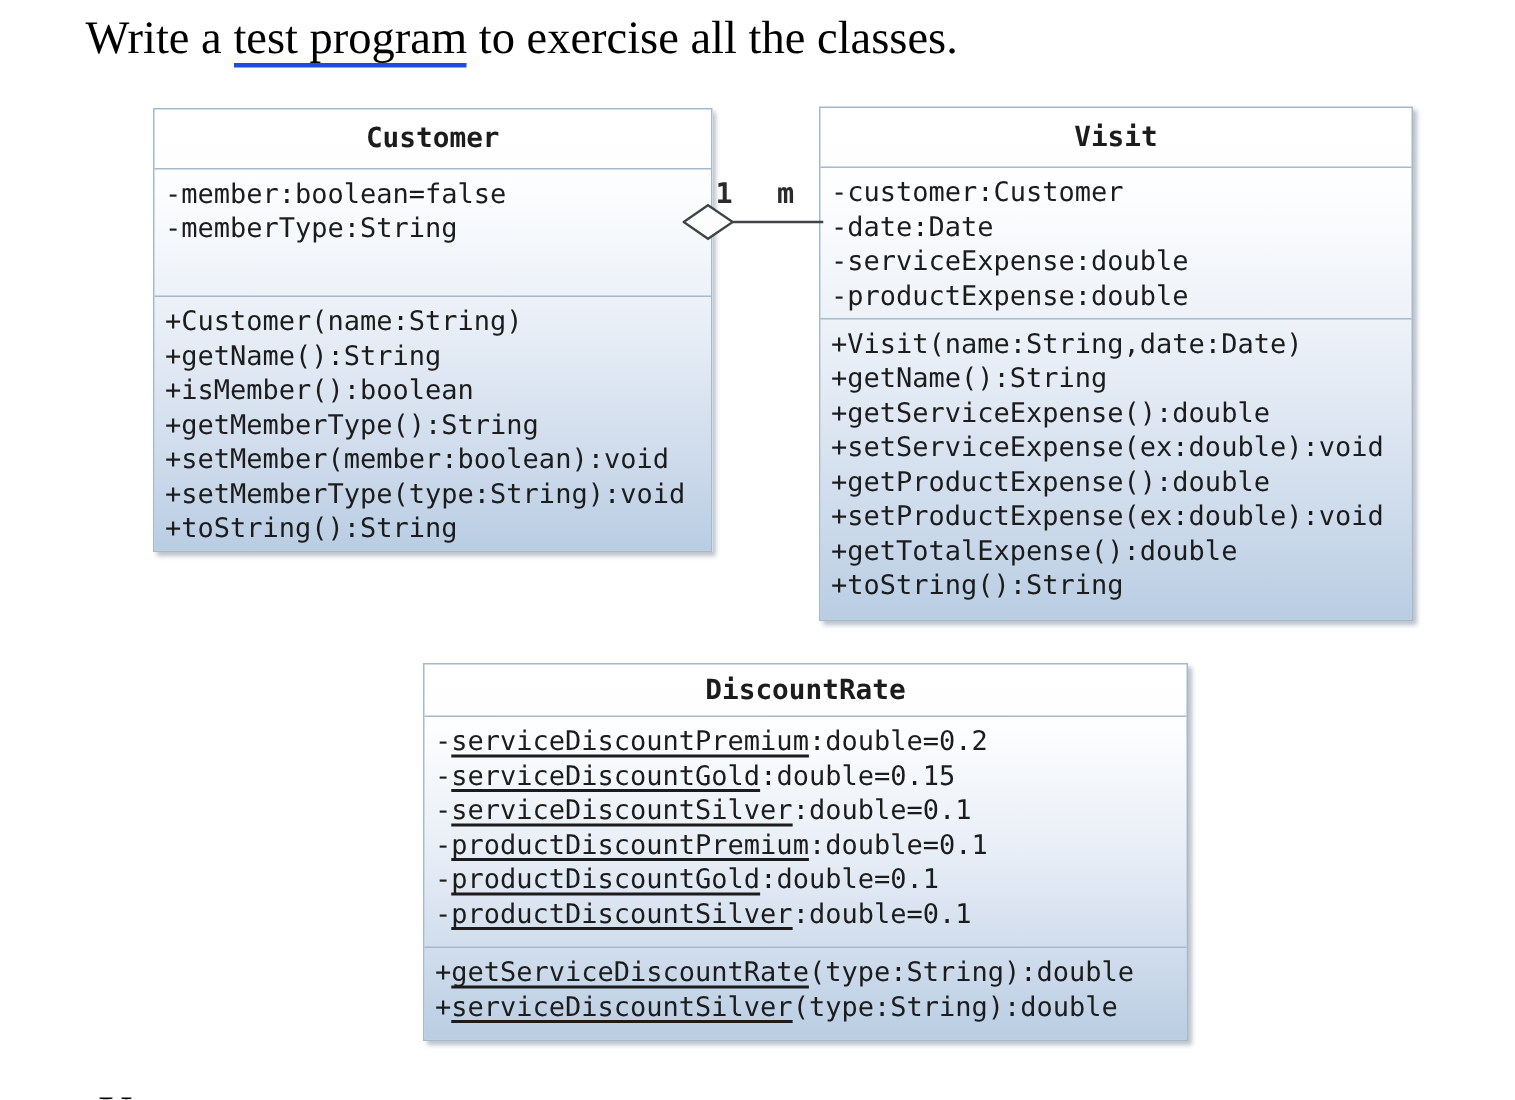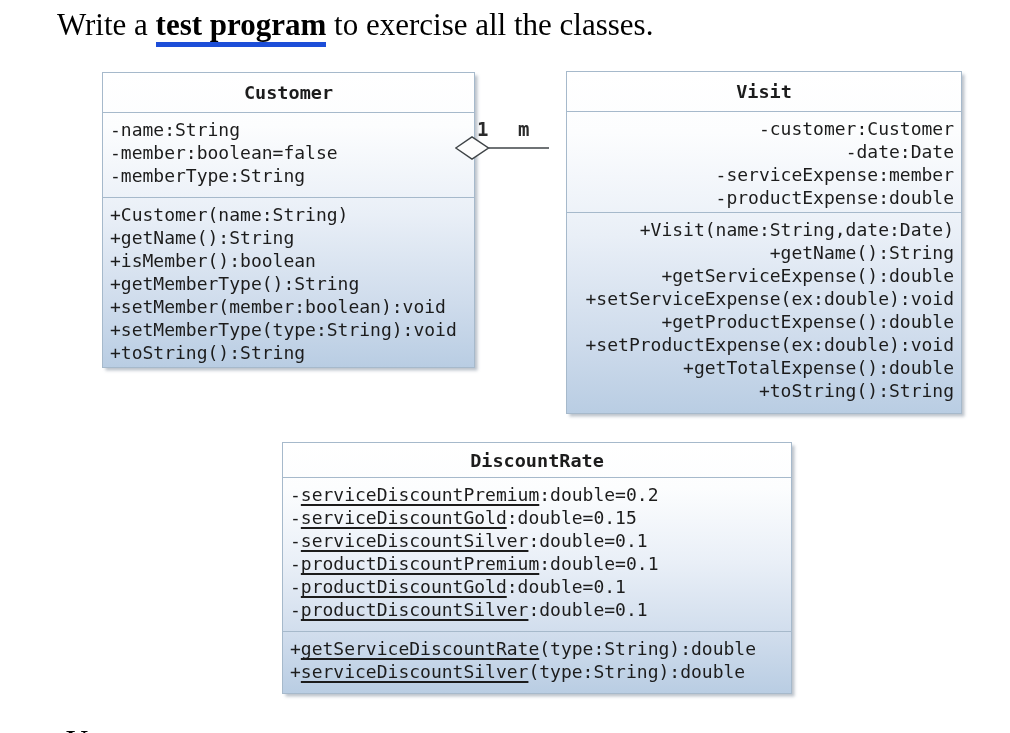--- a/index.html
+++ b/index.html
@@ -6,21 +6,21 @@
   #page{
     position:relative;width:1010px;height:733px;background:#ffffff;
     overflow:hidden;font-family:"DejaVu Sans Mono",monospace;color:#1c1c1c;
   }
   
   #heading{
     position:absolute;left:57px;top:6px;
     font-family:"Liberation Serif",serif;font-size:31px;line-height:38px;color:#000;
     white-space:nowrap;
   }
-  #heading .emph{font-weight:bold;border-bottom:5px solid #1d4ed8;}
+  #heading .emph{font-weight:normal;border-bottom:3px solid #1d4ed8;}
   
   .uml-box{
     position:absolute;display:flex;flex-direction:column;
     border:1.5px solid #a6b9cb;
     background:linear-gradient(180deg,#ffffff 0%,#fcfdfe 18%,#e9eff7 48%,#cfdcec 78%,#b9cde3 100%);
     box-shadow:2.5px 2.5px 3px rgba(130,142,158,0.55);
     font-size:18px;line-height:23px;margin-left:18px;
   }
   .uml-title{
     flex:0 0 auto;display:flex;align-items:center;justify-content:center;
@@ -34,21 +34,21 @@
   .mline{white-space:pre;}
   .mline .u{
     text-decoration:underline;
     text-decoration-thickness:1.5px;
     text-underline-offset:3px;
     text-decoration-skip-ink:none;
   }
   #box-customer{left:84px;top:72px;width:371px;height:294px;}
   #box-customer .uml-title{height:39px;}
   #box-customer .attrs{height:85px;box-sizing:border-box;}
-  #box-visit{left:548px;top:71px;width:394px;height:341px;text-align:right;}
+  #box-visit{left:528px;top:71px;width:394px;height:341px;}
   #box-visit .uml-title{height:39px;}
   #box-visit .attrs{height:101px;box-sizing:border-box;}
   #box-discount{left:264px;top:442px;width:508px;height:250px;}
   #box-discount .uml-title{height:34px;}
   #box-discount .attrs{height:154px;box-sizing:border-box;}
   
   #connector{position:absolute;left:455px;top:130px;width:94px;height:36px;}
   .mult-label{
     position:absolute;font-size:19px;font-weight:600;color:#2b2b2b;
     font-family:"DejaVu Sans Mono",monospace;line-height:19px;
@@ -64,41 +64,40 @@
 </head>
 <body>
 
 <div id="page">
 
   <div id="heading"><span>Write a </span><span class="emph">test program</span><span> to exercise all the classes.</span></div>
 
   <div class="uml-box" id="box-customer">
     <div class="uml-title">Customer</div>
     <div class="uml-section attrs">
-        <div class="mline"><span>-name:String</span></div>
         <div class="mline"><span>-member:boolean=false</span></div>
         <div class="mline"><span>-memberType:String</span></div>
       </div>
     <div class="uml-section grow">
         <div class="mline"><span>+Customer(name:String)</span></div>
         <div class="mline"><span>+getName():String</span></div>
         <div class="mline"><span>+isMember():boolean</span></div>
         <div class="mline"><span>+getMemberType():String</span></div>
         <div class="mline"><span>+setMember(member:boolean):void</span></div>
         <div class="mline"><span>+setMemberType(type:String):void</span></div>
         <div class="mline"><span>+toString():String</span></div>
       </div>
   </div>
 
   <div class="uml-box" id="box-visit">
     <div class="uml-title">Visit</div>
     <div class="uml-section attrs">
         <div class="mline"><span>-customer:Customer</span></div>
         <div class="mline"><span>-date:Date</span></div>
-        <div class="mline"><span>-serviceExpense:member</span></div>
+        <div class="mline"><span>-serviceExpense:double</span></div>
         <div class="mline"><span>-productExpense:double</span></div>
       </div>
     <div class="uml-section grow">
         <div class="mline"><span>+Visit(name:String,date:Date)</span></div>
         <div class="mline"><span>+getName():String</span></div>
         <div class="mline"><span>+getServiceExpense():double</span></div>
         <div class="mline"><span>+setServiceExpense(ex:double):void</span></div>
         <div class="mline"><span>+getProductExpense():double</span></div>
         <div class="mline"><span>+setProductExpense(ex:double):void</span></div>
         <div class="mline"><span>+getTotalExpense():double</span></div>

